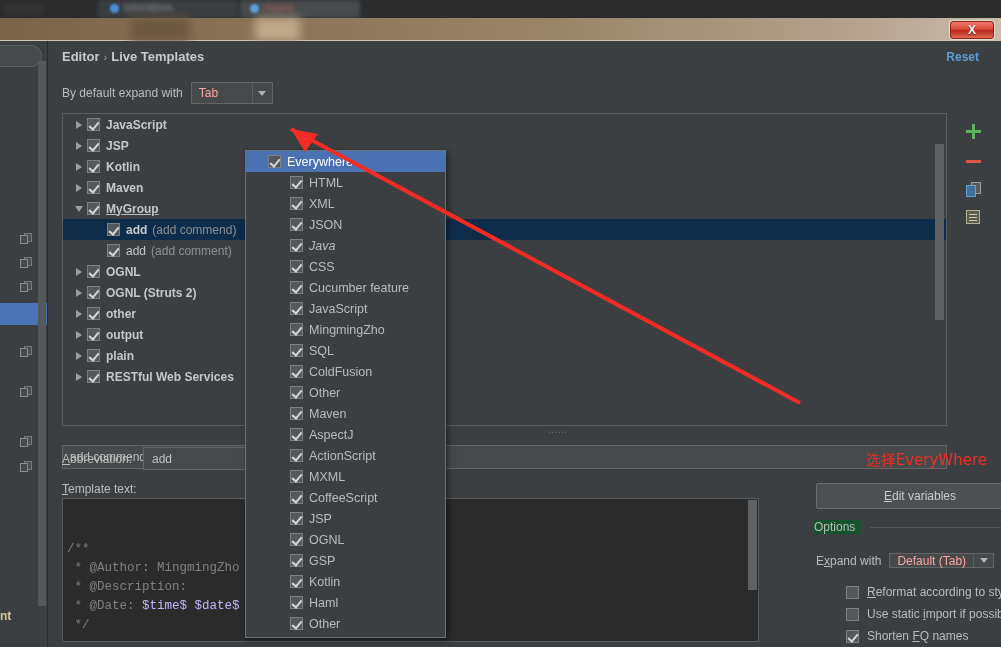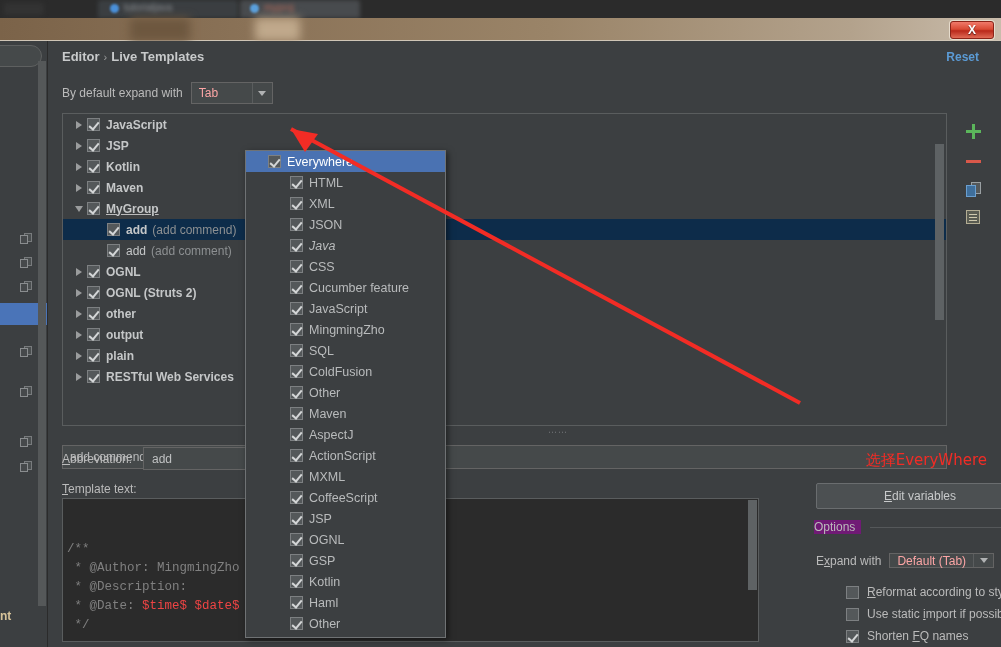--- a/index.html
+++ b/index.html
@@ -266,40 +266,40 @@
     position: absolute; left: 14px; top: 457px; width: 697px; height: 144px;
     background: #2b2b2b; border: 1px solid #5a5d5e;
     overflow: hidden;
     font-family: "Liberation Mono", monospace;
     font-size: 12.5px;
     line-height: 19px;
     color: #808080;
     padding: 3px 0 0 4px;
     white-space: pre;
   }
-  .tpl-editor .var { color: #ef4444; }
+  .tpl-editor .var { color: #c4b5fd; }
   .tpl-scroll {
     position: absolute; right: 1px; top: 1px; width: 9px; height: 90px;
     background: #5e6264;
   }
 
   .edit-vars-btn {
     position: absolute; left: 768px; top: 442px; width: 208px; height: 26px;
     background: #4c5052; border: 1px solid #6a6d6f; border-radius: 2px;
     display: flex; align-items: center; justify-content: center;
     font-size: 12px; color: #c8cacb; cursor: pointer;
   }
 
   
   .options-group {
     position: absolute; left: 766px; top: 486px; width: 212px; height: 108px;
   }
   .opt-title {
     position: absolute; left: 0; top: -7px; font-size: 12px; color: #bbbbbb;
-    background: #701a75; padding-right: 6px; z-index: 2;
+    background: #14532d; padding-right: 6px; z-index: 2;
   }
   .opt-line {
     position: absolute; left: 56px; right: 0; top: 0; height: 1px; background: #55585a;
   }
   .opt-row {
     position: absolute; display: flex; align-items: center; font-size: 12px; color: #bbbbbb;
   }
   .opt-check {
     width: 13px; height: 13px; background: #54585a; border: 1px solid #7d8082;
     margin-right: 8px; position: relative; flex: 0 0 13px;

